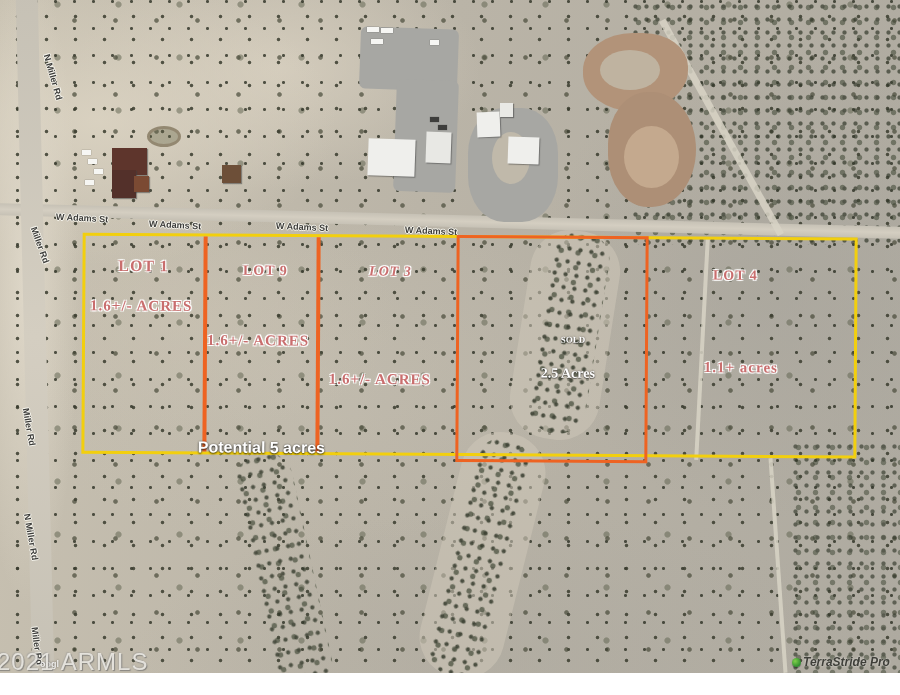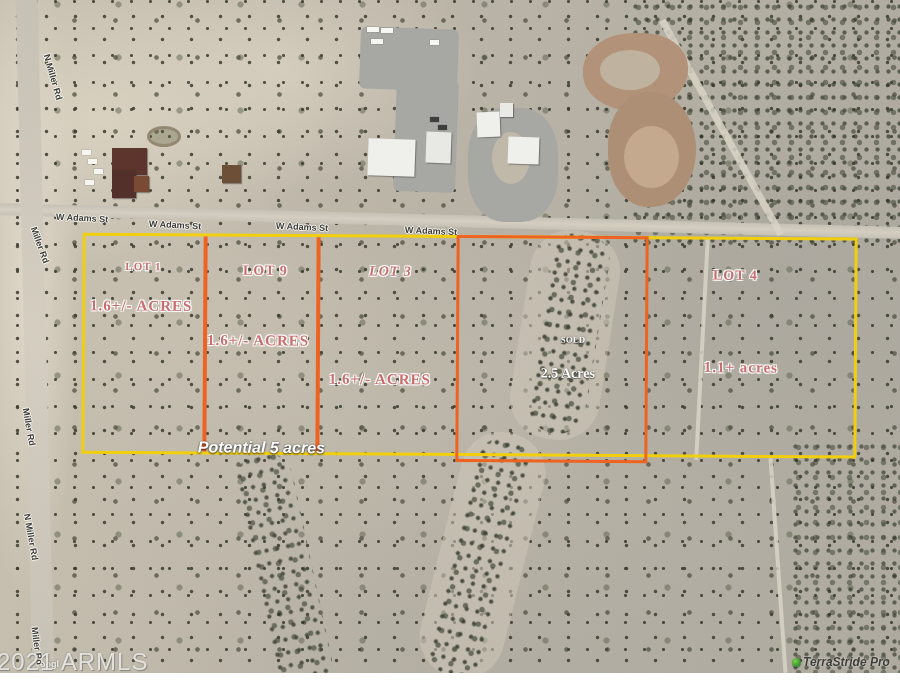--- a/index.html
+++ b/index.html
@@ -129,31 +129,31 @@
     <div class="street pos" style="left:29px;top:427px;transform:translate(-50%,-50%) rotate(80deg);">Miller Rd</div>
     <div class="street pos" style="left:31px;top:537px;transform:translate(-50%,-50%) rotate(80deg);">N Miller Rd</div>
     <div class="street pos" style="left:37px;top:646px;transform:translate(-50%,-50%) rotate(82deg);">Miller Rd</div>
 
     <div class="lots-overlay">
       <div class="outer-yellow"></div>
       <div class="divider" style="left:203px;"></div>
       <div class="divider" style="left:316px;"></div>
       <div class="sold-box"></div>
 
-      <div class="pink pos" style="left:143px;top:268px;font-size:11px;">LOT 1</div>
+      <div class="pink pos" style="left:143px;top:268px;font-size:16px;">LOT 1</div>
       <div class="pink pos" style="left:141px;top:308px;font-size:15px;">1.6+/- ACRES</div>
       <div class="pink pos" style="left:265px;top:272px;font-size:14px;">LOT 9</div>
       <div class="pink pos" style="left:258px;top:342px;font-size:15px;">1.6+/- ACRES</div>
       <div class="pink pos" style="left:390px;top:272px;font-size:14px;font-style:italic;">LOT 3</div>
       <div class="pink pos" style="left:380px;top:380px;font-size:15px;">1.6+/- ACRES</div>
       <div class="wlab pos" style="left:563px;top:339px;font-size:9px;">SOLD</div>
       <div class="wlab pos" style="left:558px;top:373px;font-size:14px;">2.5 Acres</div>
       <div class="pink pos" style="left:735px;top:274px;font-size:14px;">LOT 4</div>
       <div class="pink pos" style="left:741px;top:366px;font-size:15px;">1.1+ acres</div>
-      <div class="potential pos" style="left:262px;top:449px;font-style:italic;">Potential 5 acres</div>
+      <div class="potential pos" style="left:262px;top:449px;">Potential 5 acres</div>
     </div>
   </div>
 
   <div class="googfrag">oogl</div>
   <div class="armls">2021 ARMLS</div>
   <div class="tsp">
     <span class="tsp-icon"></span><span>TerraStride Pro</span>
   </div>
 </div>
 

